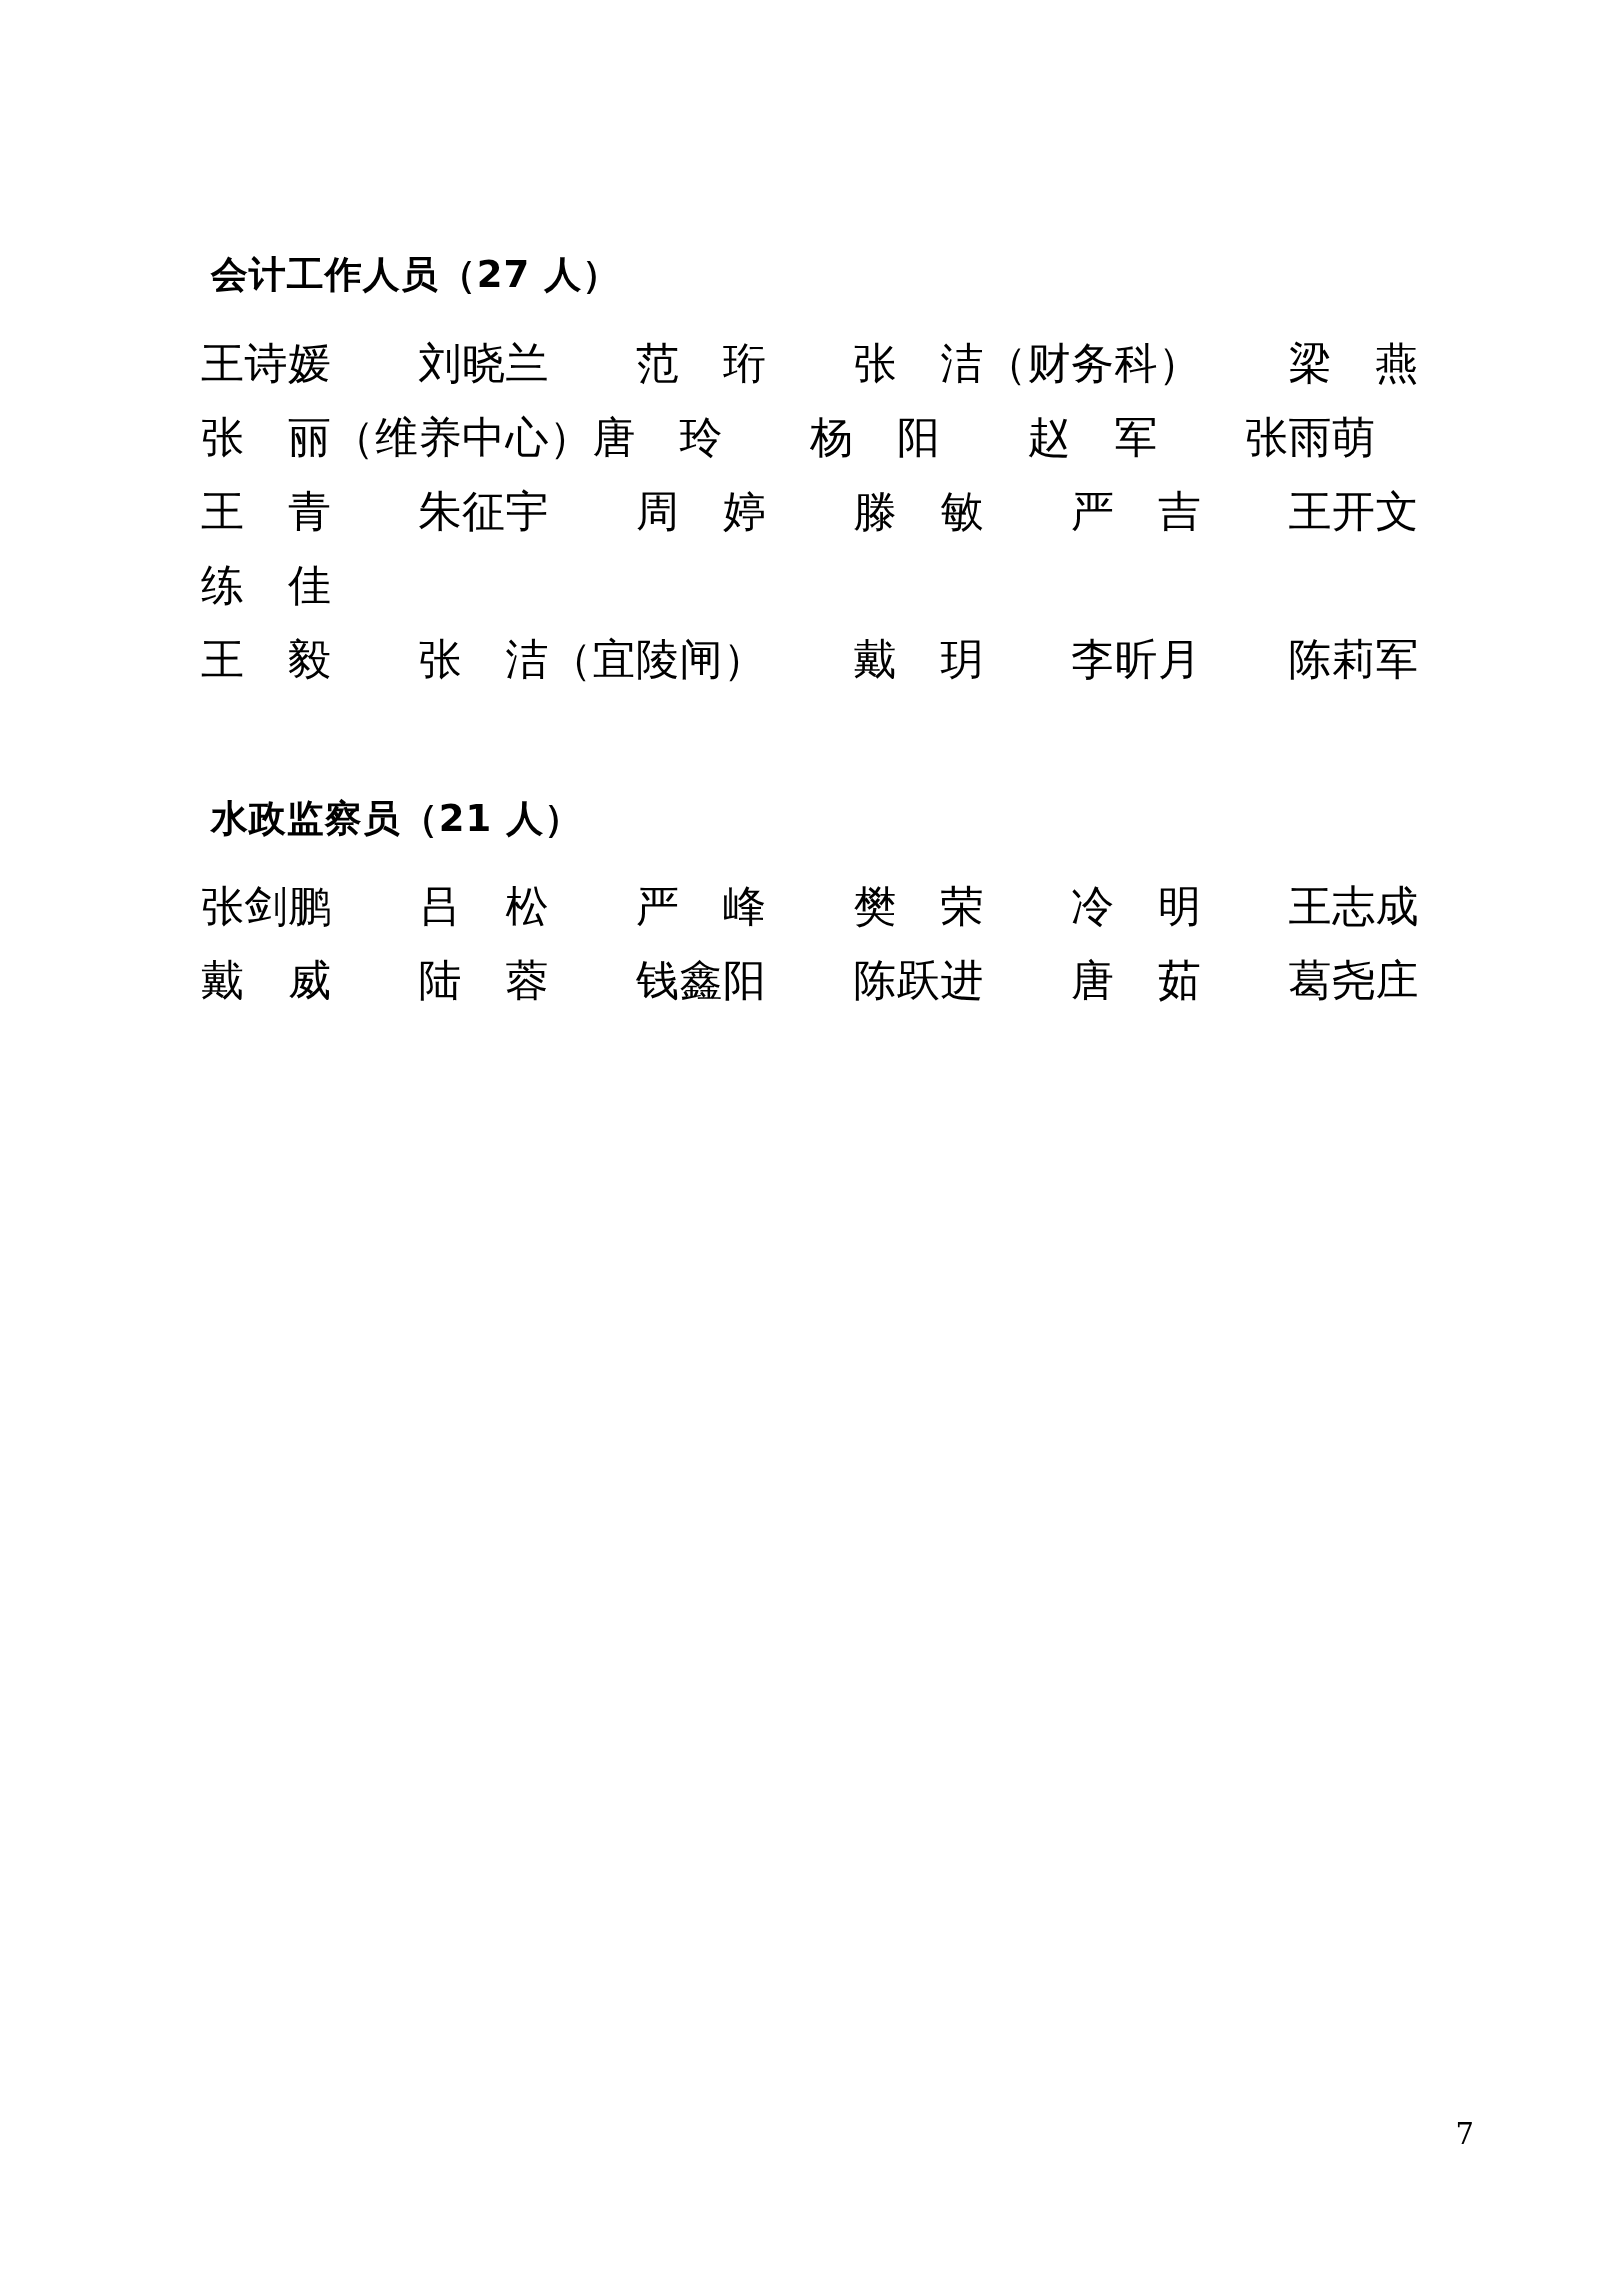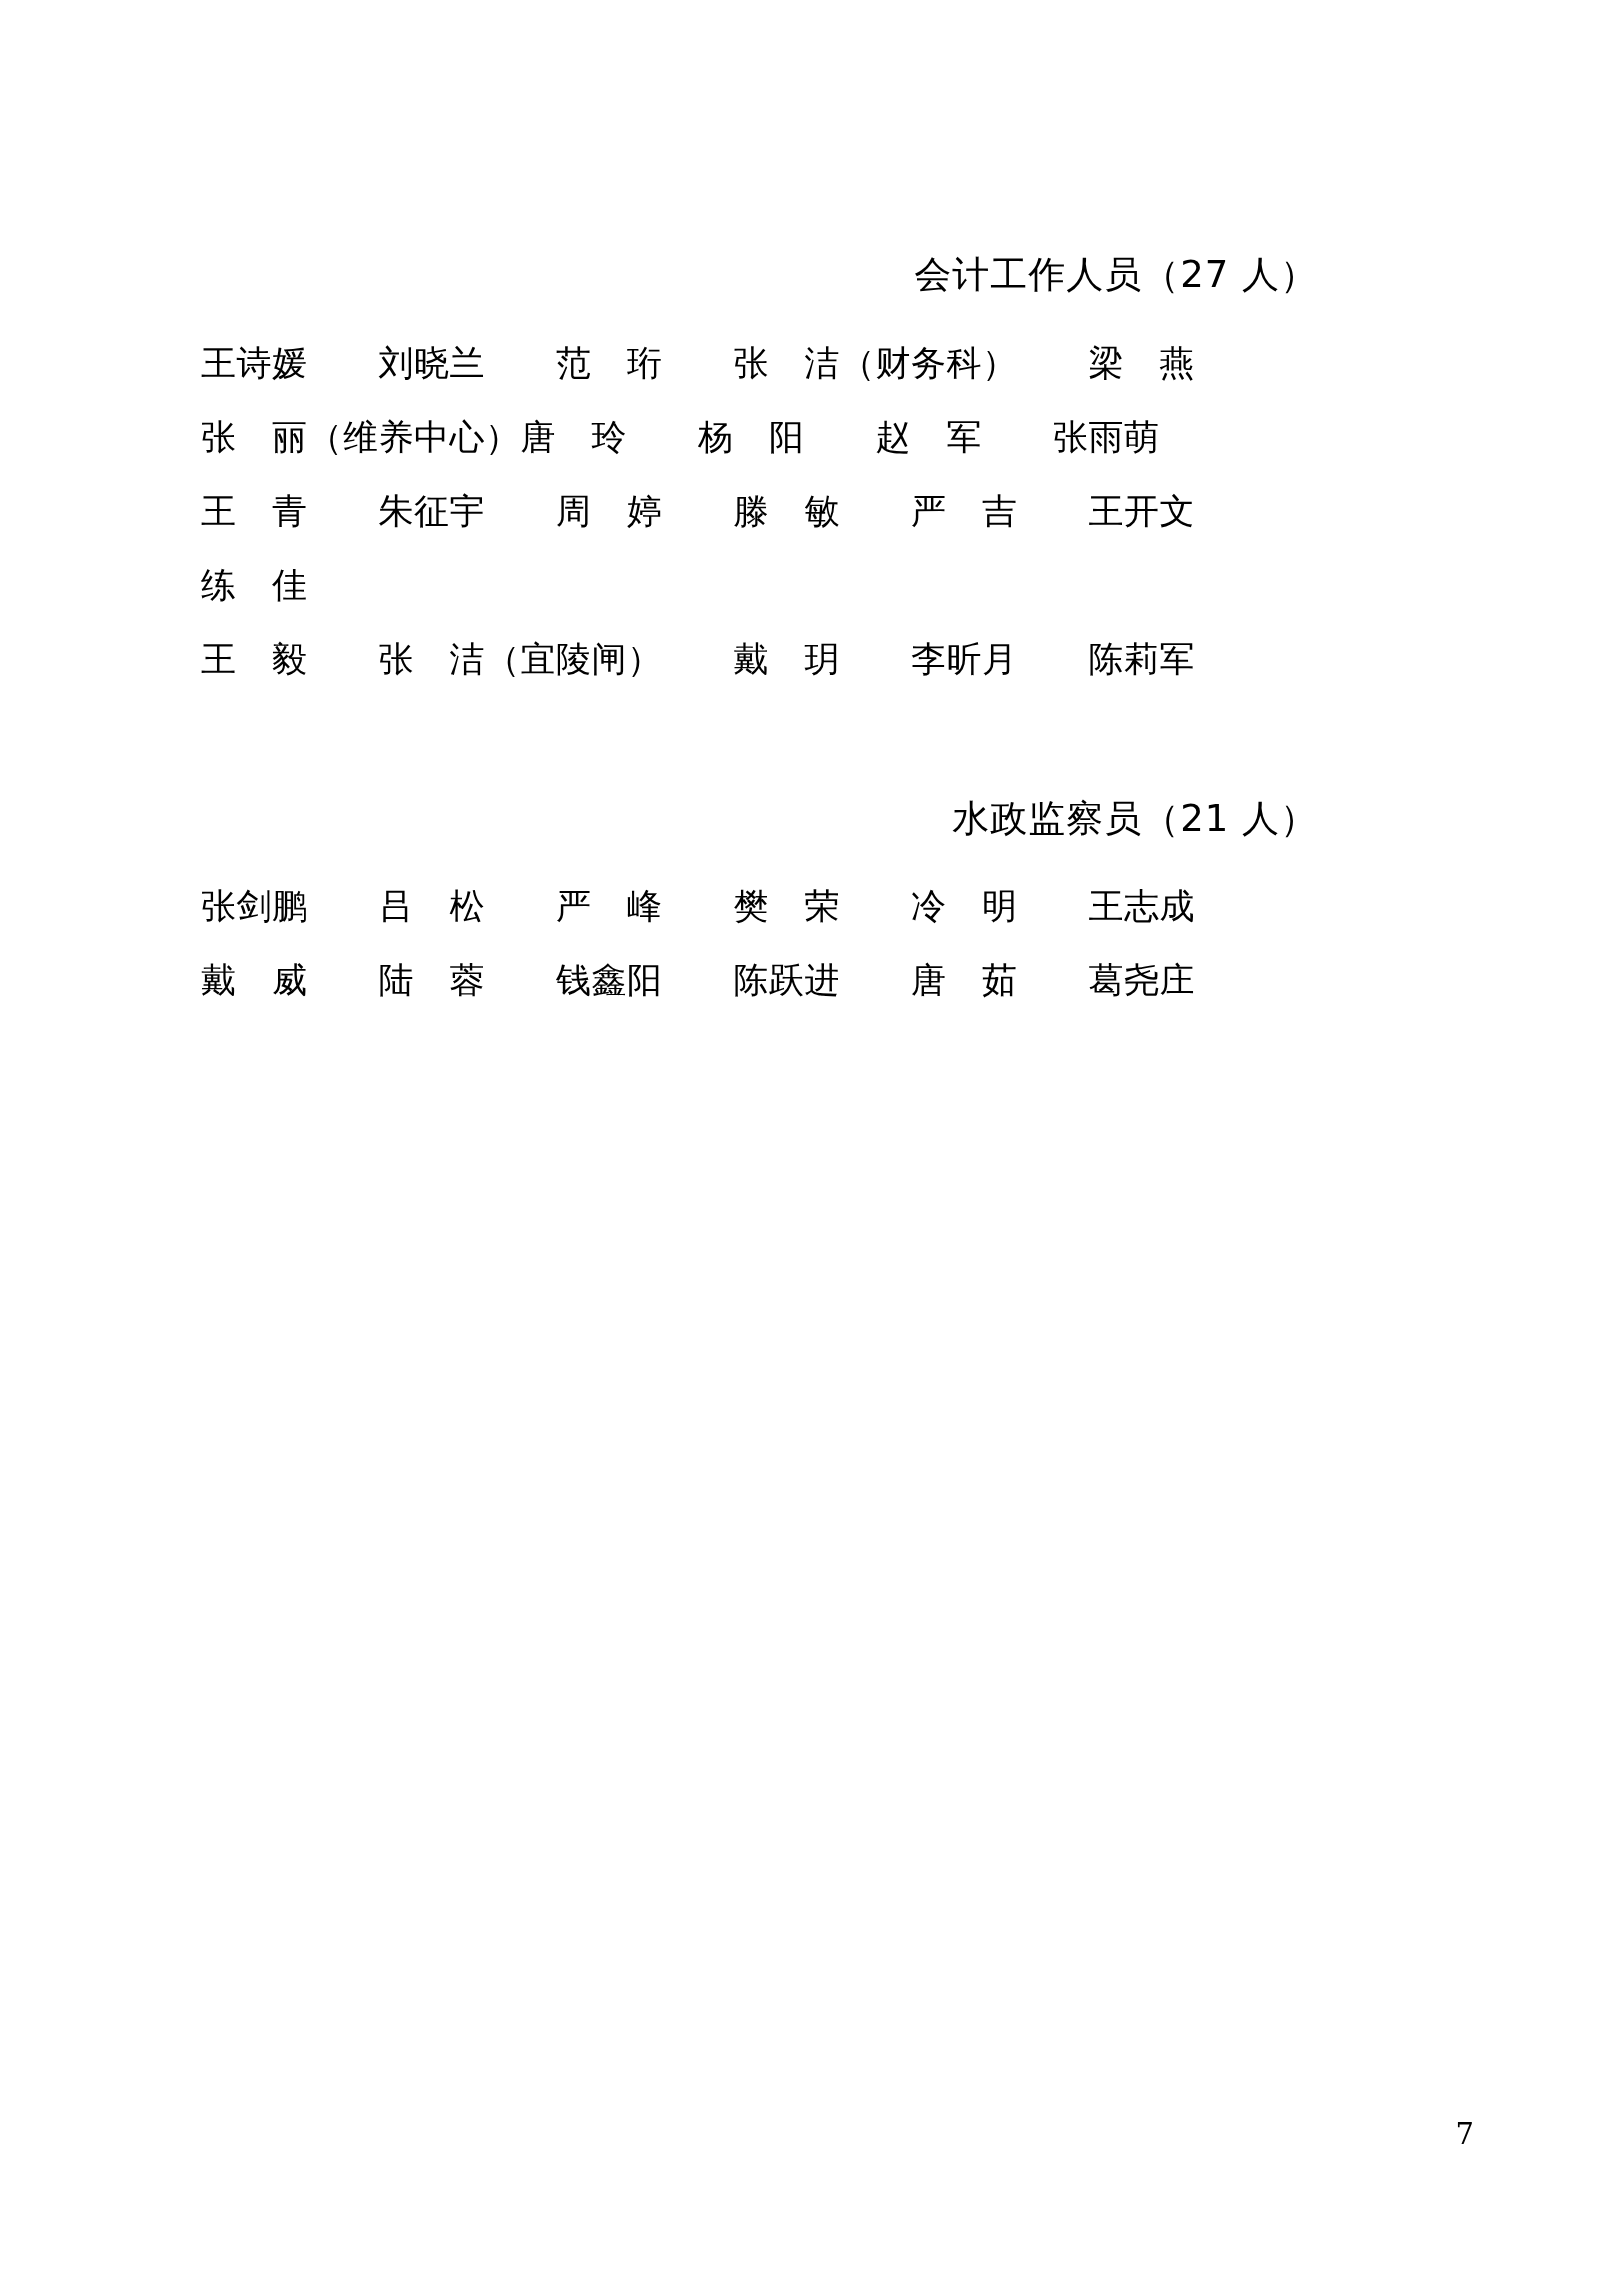--- a/index.html
+++ b/index.html
@@ -23,32 +23,32 @@
     height: 2293px;
   }
   .content {
     position: absolute;
     left: 201px;
     top: 250px;
     width: 1117px;
   }
 
   .section-title {
-    text-align: right;
+    text-align: left;
     font-family: "DejaVu Sans", "Liberation Sans", sans-serif;
-    font-weight: normal;
+    font-weight: bold;
     font-size: 37px;
     letter-spacing: 1px;
     margin: 0 0 25.5px 0;
     padding-left: 9.8px;
   }
 
   .name-row {
     display: block;
-    font-size: 35px;
+    font-size: 43px;
     line-height: 74px;
     white-space: nowrap;
     letter-spacing: 0.5px;
   }
 
   .spacer-block {
     height: 98px;
   }
 
   .page-number {

